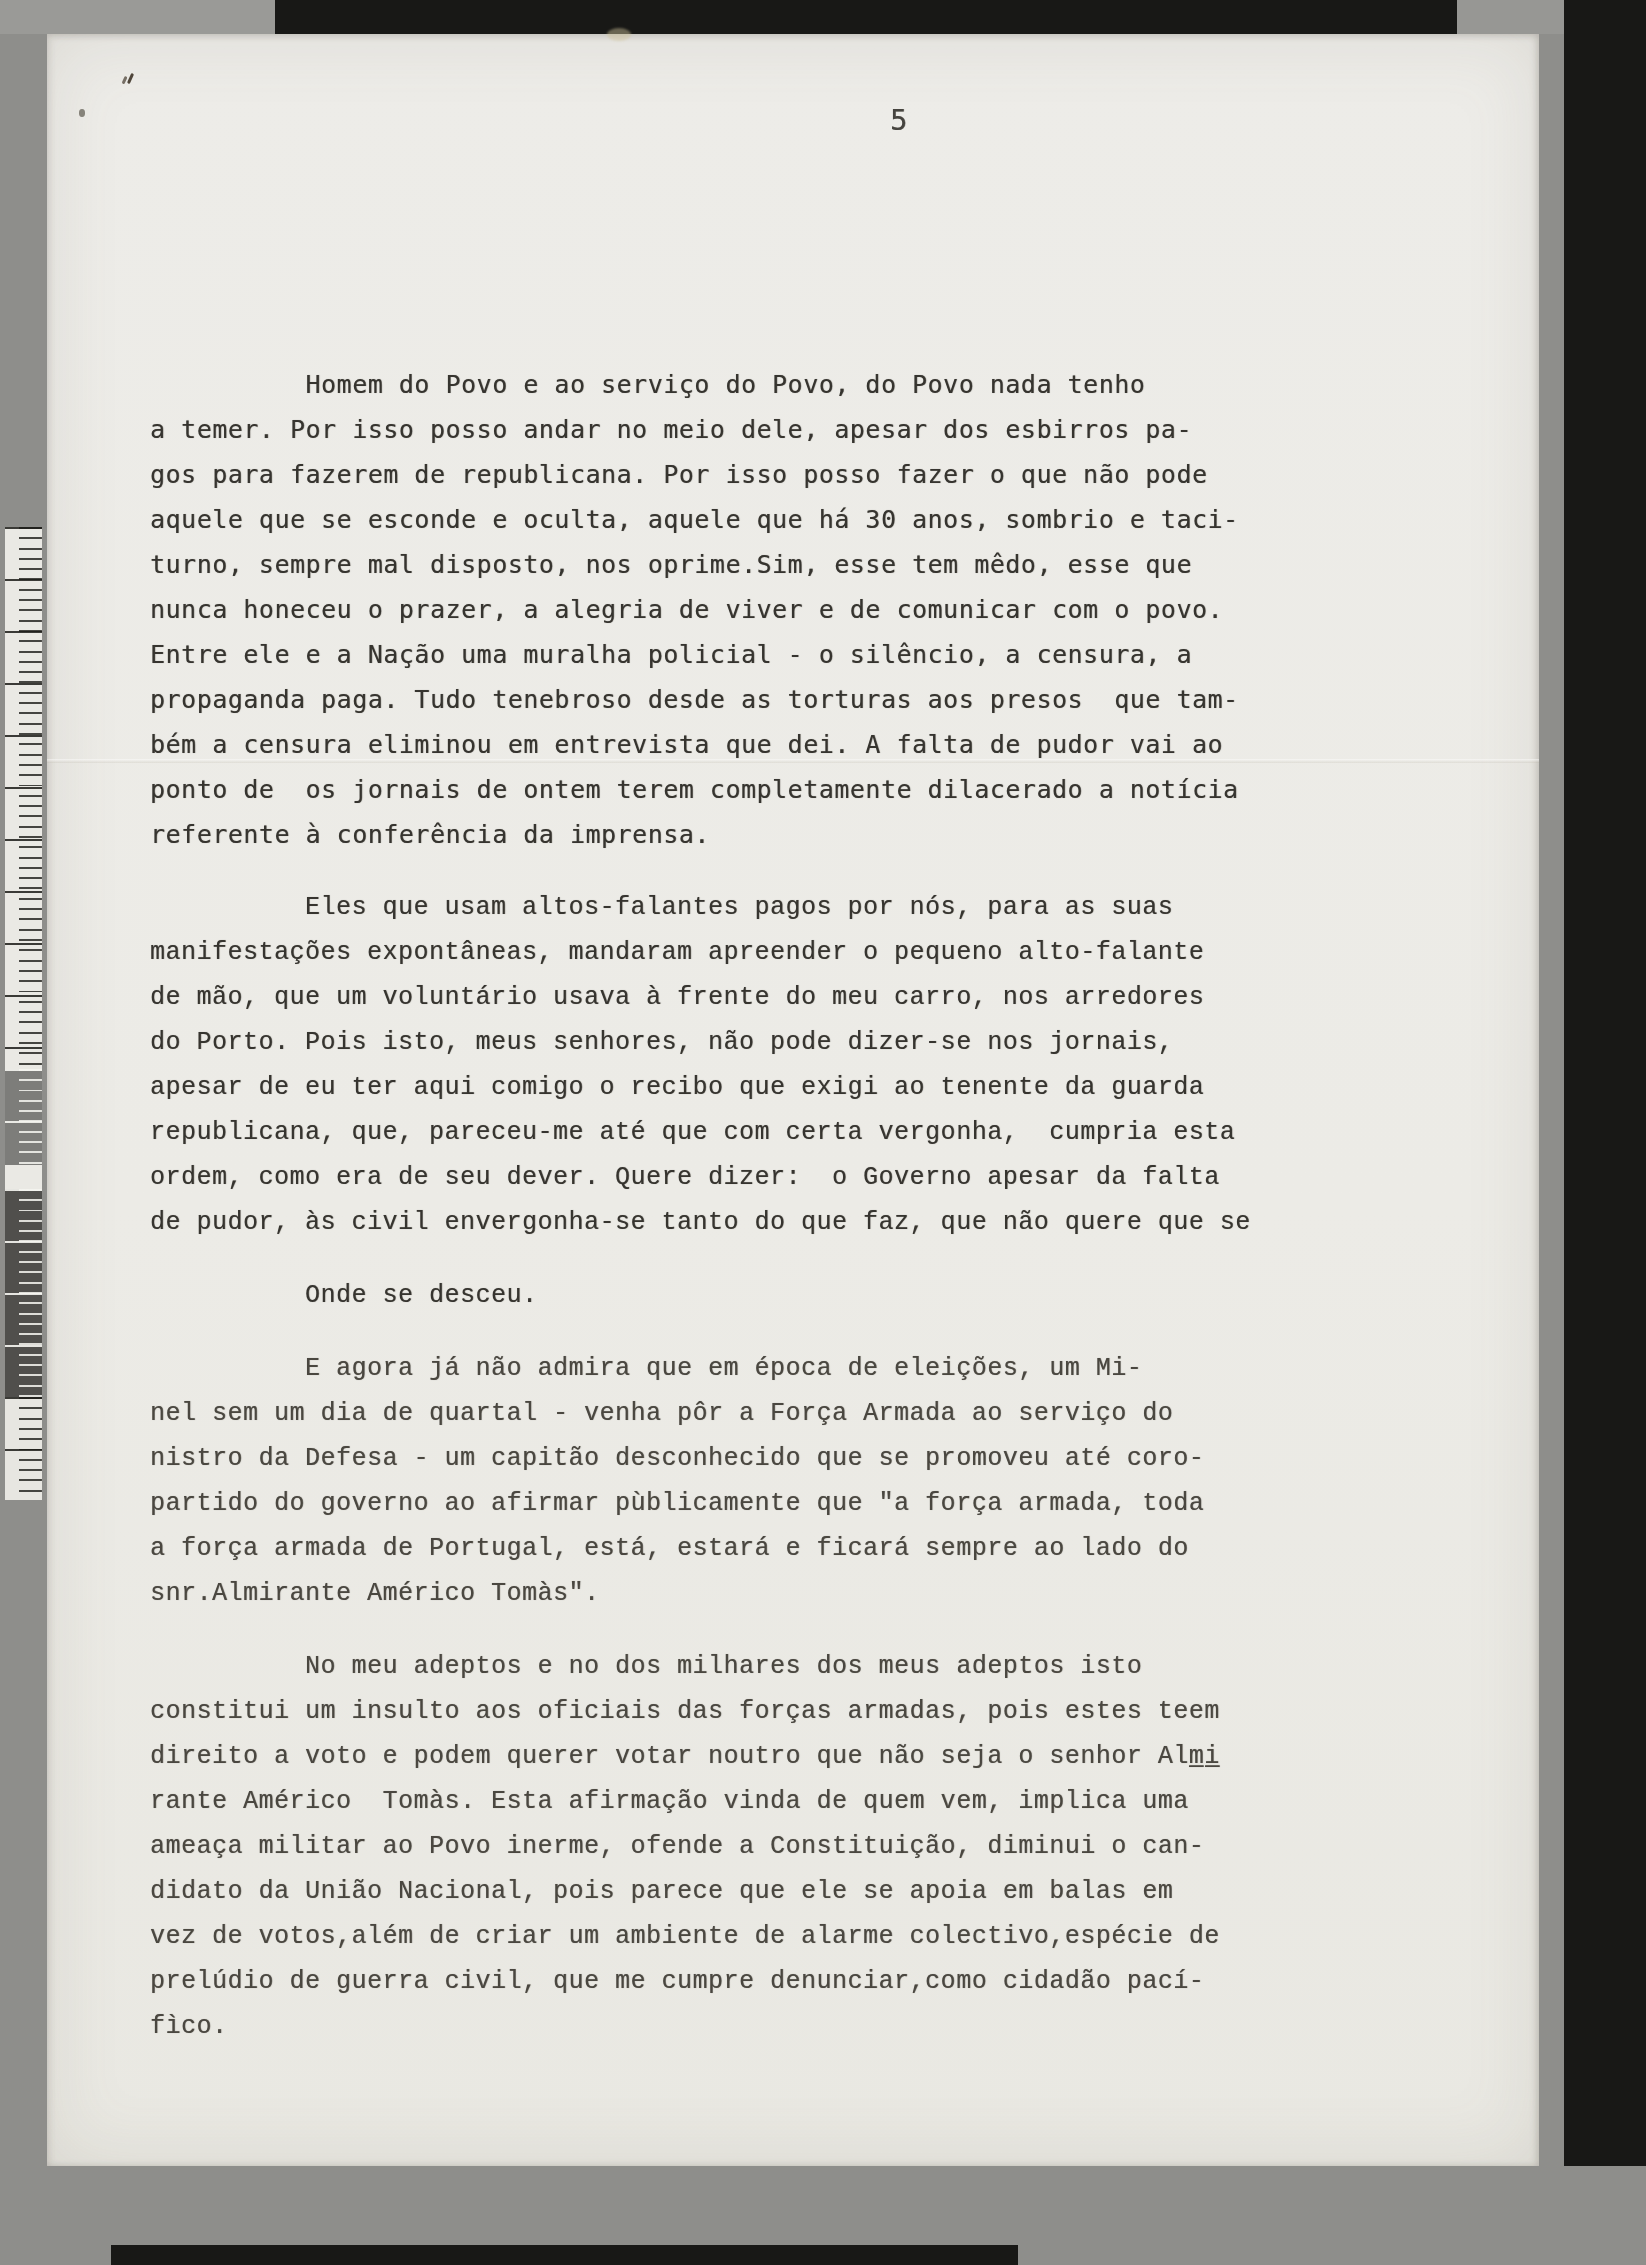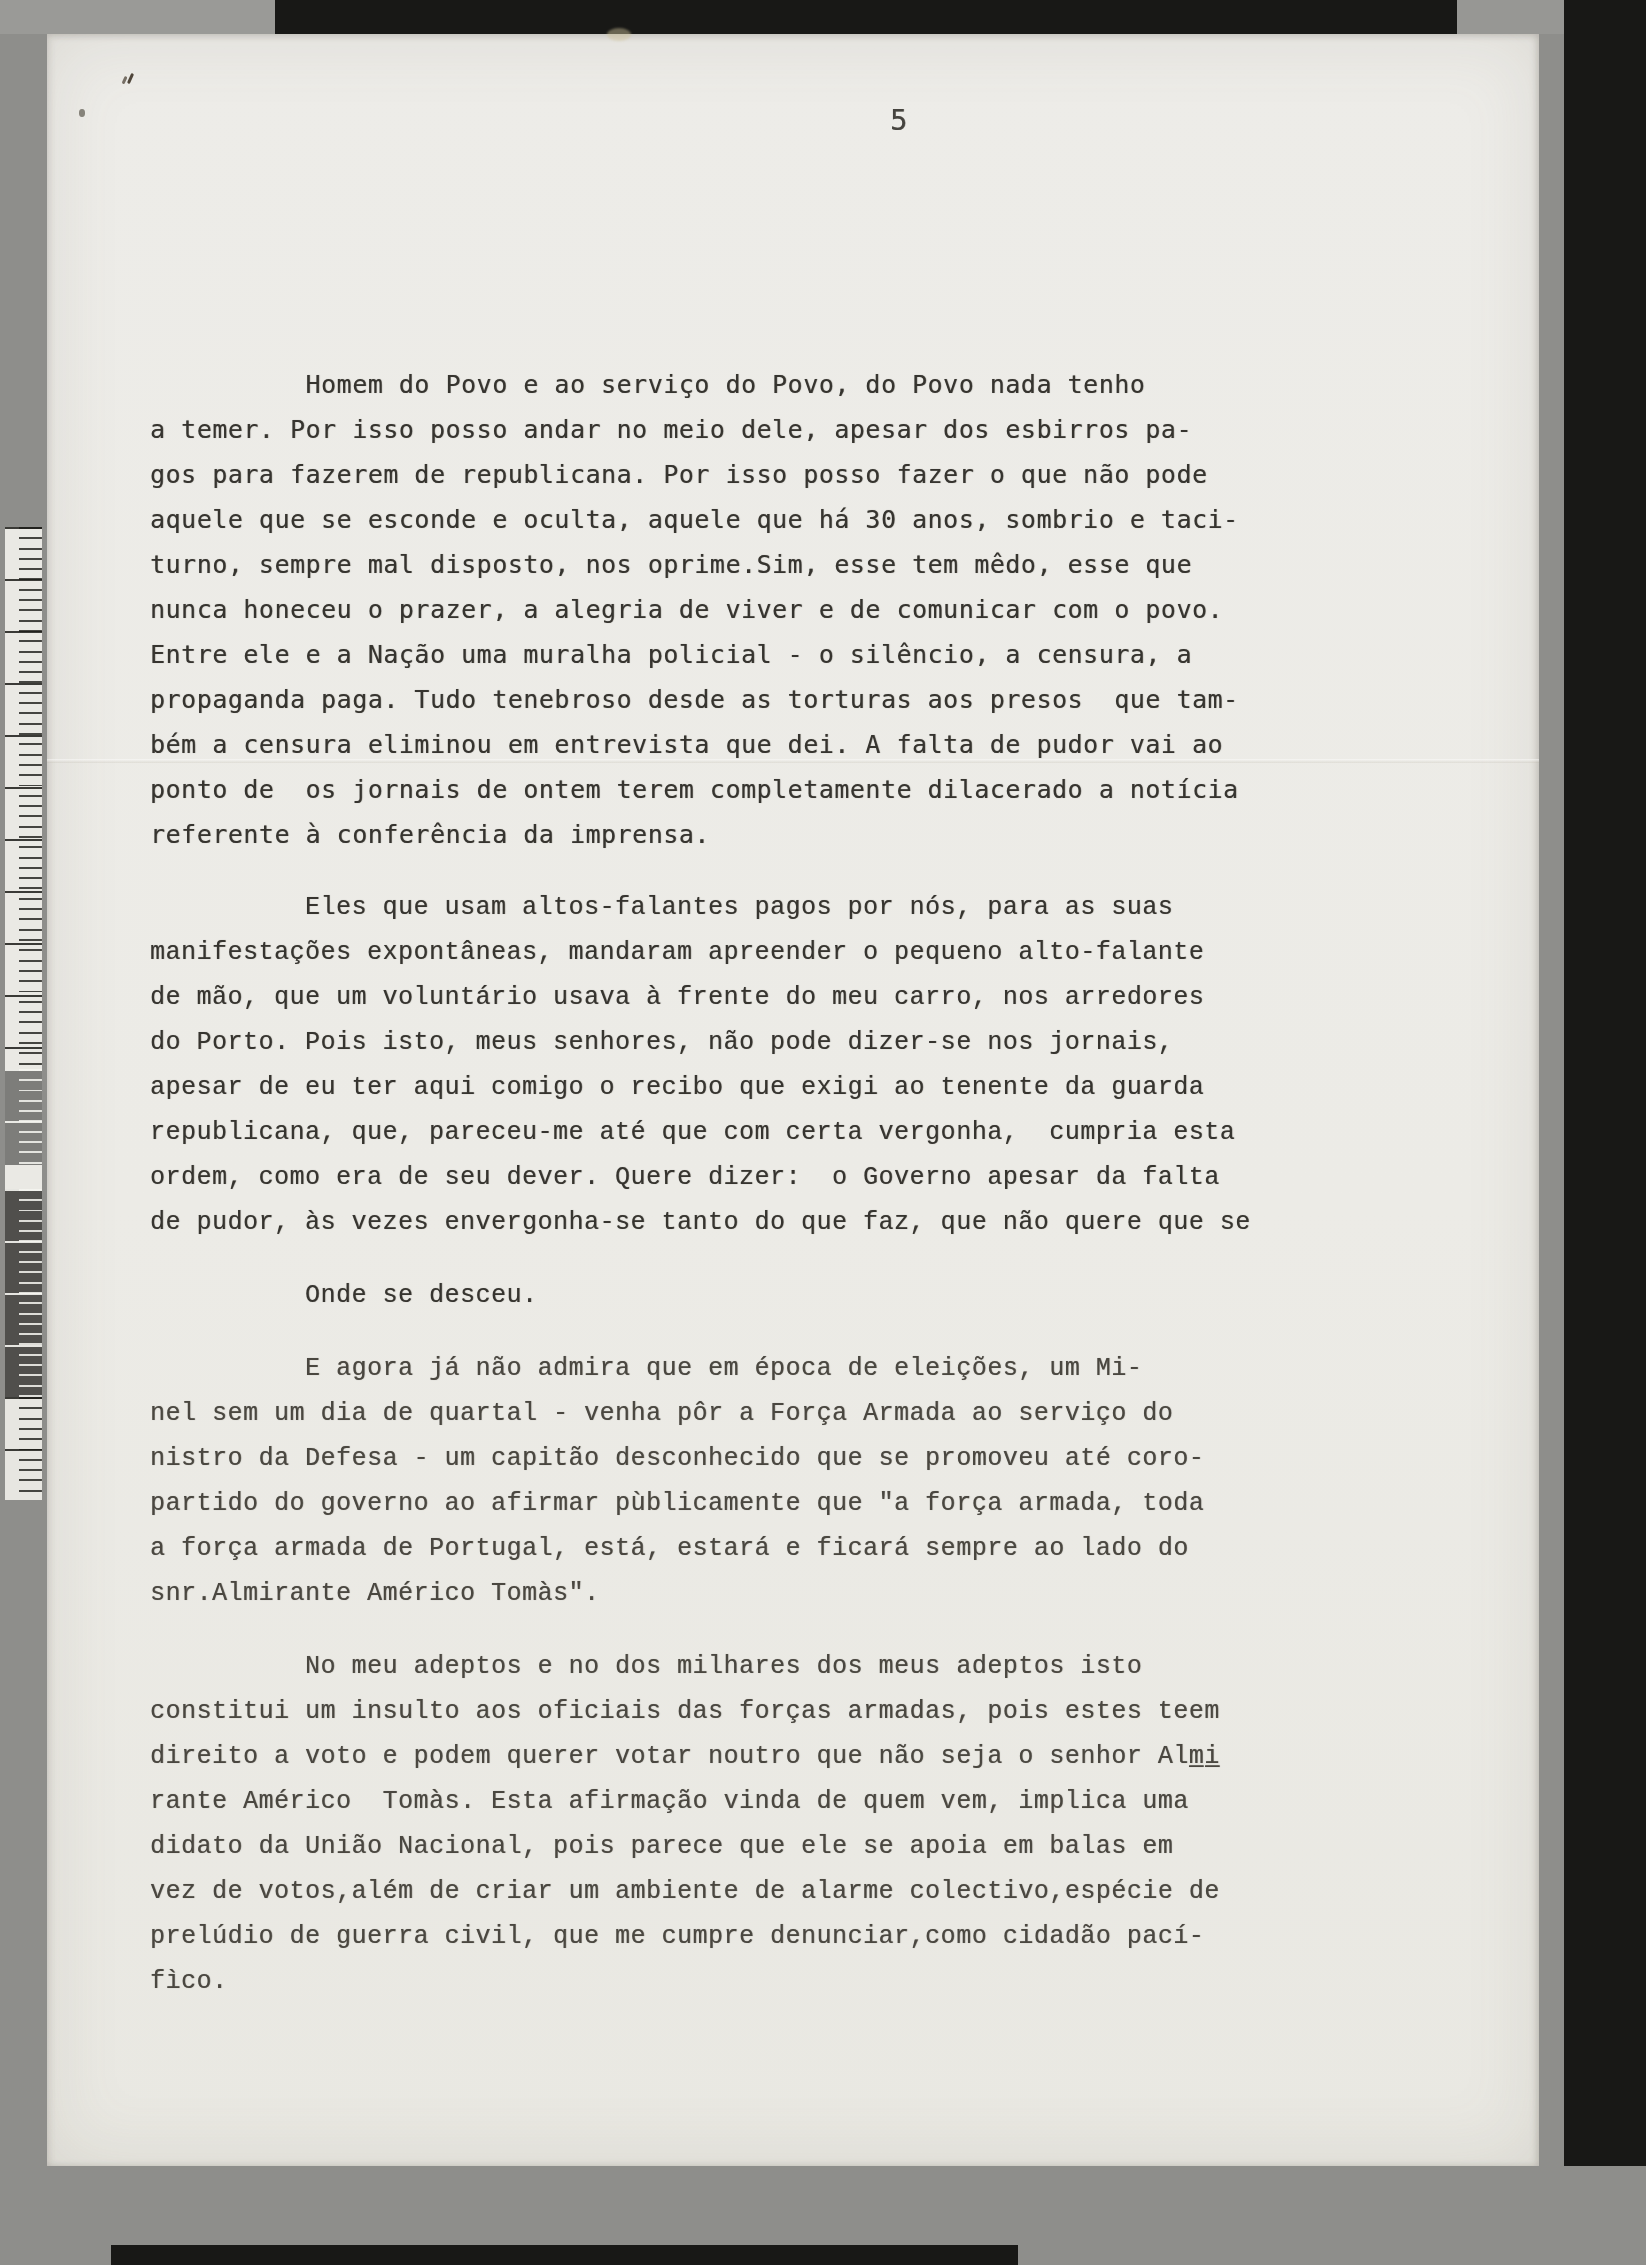--- a/index.html
+++ b/index.html
@@ -114,38 +114,39 @@
           <div class="tline">referente à conferência da imprensa.</div>
         </div>
         <div class="para">
           <div class="tline">          Eles que usam altos-falantes pagos por nós, para as suas</div>
           <div class="tline">manifestações expontâneas, mandaram apreender o pequeno alto-falante</div>
           <div class="tline">de mão, que um voluntário usava à frente do meu carro, nos arredores</div>
           <div class="tline">do Porto. Pois isto, meus senhores, não pode dizer-se nos jornais,</div>
           <div class="tline">apesar de eu ter aqui comigo o recibo que exigi ao tenente da guarda</div>
           <div class="tline">republicana, que, pareceu-me até que com certa vergonha,  cumpria esta</div>
           <div class="tline">ordem, como era de seu dever. Quere dizer:  o Governo apesar da falta</div>
-          <div class="tline">de pudor, às vezes envergonha-se tanto do que faz, que não quere que se</div>
+          <div class="tline">de pudor, às civil envergonha-se tanto do que faz, que não quere que se</div>
         </div>
         <div class="para">
           <div class="tline">          Onde se desceu.</div>
         </div>
         <div class="para">
           <div class="tline">          E agora já não admira que em época de eleições, um Mi-</div>
           <div class="tline">nel sem um dia de quartal - venha pôr a Força Armada ao serviço do</div>
           <div class="tline">nistro da Defesa - um capitão desconhecido que se promoveu até coro-</div>
           <div class="tline">partido do governo ao afirmar pùblicamente que "a força armada, toda</div>
           <div class="tline">a força armada de Portugal, está, estará e ficará sempre ao lado do</div>
           <div class="tline">snr.Almirante Américo Tomàs".</div>
         </div>
         <div class="para">
           <div class="tline">          No meu adeptos e no dos milhares dos meus adeptos isto</div>
           <div class="tline">constitui um insulto aos oficiais das forças armadas, pois estes teem</div>
           <div class="tline">direito a voto e podem querer votar noutro que não seja o senhor Alm̲i̲</div>
           <div class="tline">rante Américo  Tomàs. Esta afirmação vinda de quem vem, implica uma</div>
+          <div class="tline">ameaça militar ao Povo inerme, ofende a Constituição, diminui o can-</div>
           <div class="tline">didato da União Nacional, pois parece que ele se apoia em balas em</div>
           <div class="tline">vez de votos,além de criar um ambiente de alarme colectivo,espécie de</div>
           <div class="tline">prelúdio de guerra civil, que me cumpre denunciar,como cidadão pací-</div>
           <div class="tline">fìco.</div>
         </div>
       </div>
   </div>
 
   <div class="ruler">
     <div class="rseg rs1 tick-dark"></div>

